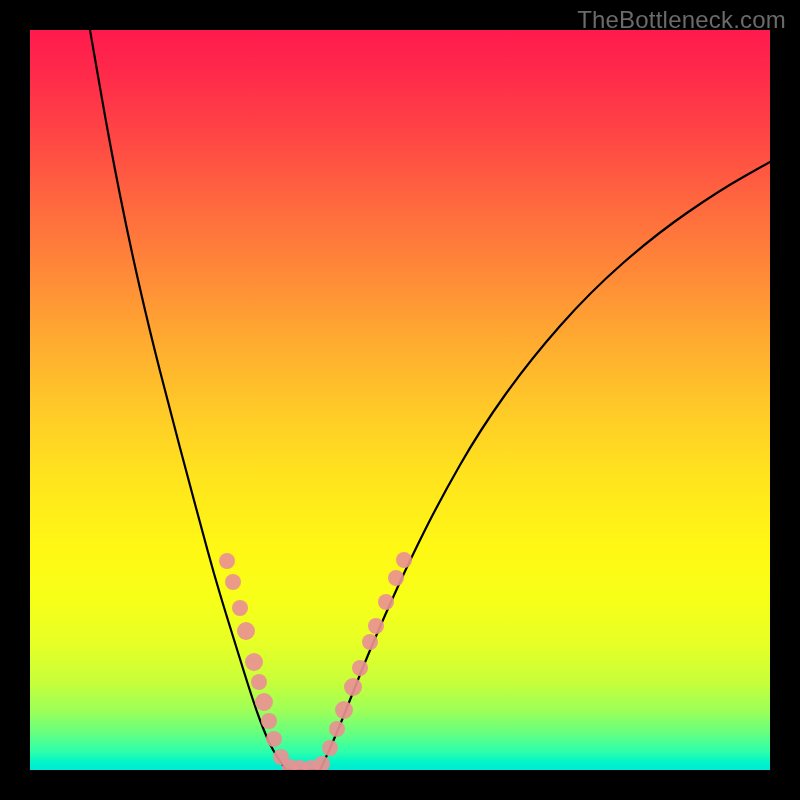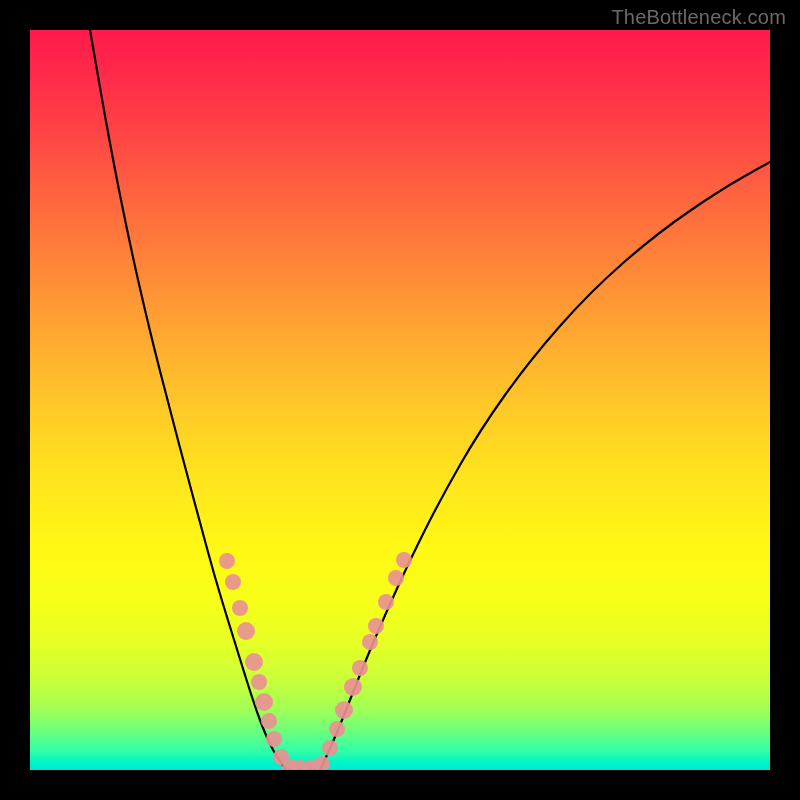--- a/index.html
+++ b/index.html
@@ -8,21 +8,21 @@
     width: 800px;
     height: 800px;
     background: #000;
     position: relative;
   }
   .watermark {
     position: absolute;
     top: 6px;
     right: 14px;
     color: #6a6a6a;
-    font-size: 20px;
+    font-size: 24px;
     font-weight: 400;
     letter-spacing: 0.2px;
     z-index: 10;
   }
   .plot {
     position: absolute;
     left: 30px;
     top: 30px;
     width: 740px;
     height: 740px;

